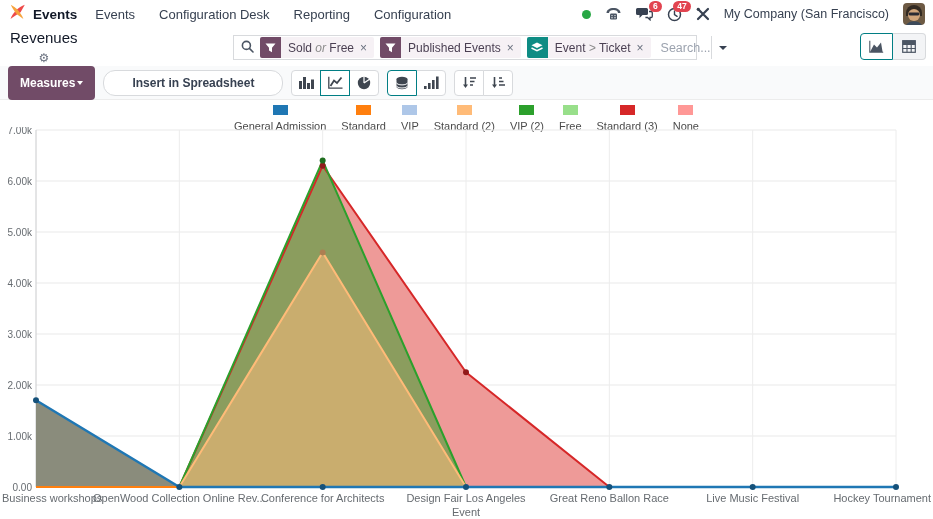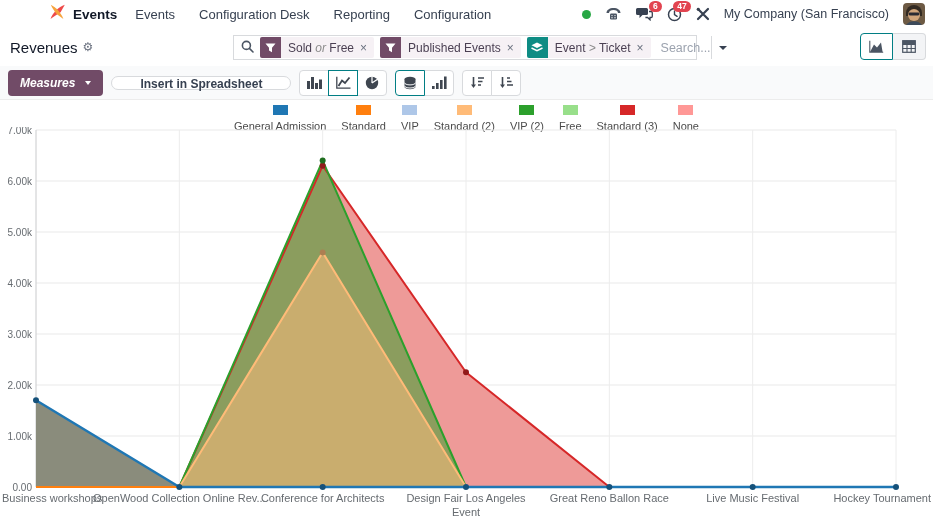--- a/index.html
+++ b/index.html
@@ -1,36 +1,36 @@
 <!DOCTYPE html>
 <html><head>
 <meta charset="utf-8">
 <style>
   * { box-sizing: border-box; margin: 0; padding: 0; }
   html,body { width: 933px; height: 519px; overflow: hidden;
     font-family: "Liberation Sans", sans-serif; background: #fff; color:#374151; }
 
   
   .navbar { height:28px; display:flex; align-items:center; padding:1px 8px;
-    background:#fff;margin-left:40px; }
+    background:#fff; }
   .brand { display:flex; align-items:center; gap:6px; margin-right:18px; cursor:pointer;}
   .brand-name { font-size:13.5px; font-weight:700; color:#111827; }
   .nav-menu { display:flex; align-items:center; gap:24px; font-size:13px; color:#374151; }
   .nav-menu span { cursor:pointer; }
   .systray { margin-left:auto; display:flex; align-items:center; gap:14px; }
   .dot { width:9px; height:9px; border-radius:50%; background:#28a745; }
   .tray-ico { position:relative; display:flex; align-items:center; color:#4b5563; cursor:pointer;}
   .badge { position:absolute; top:-6px; right:-9px; background:#e24450; color:#fff;
     font-size:8.5px; font-weight:700; border-radius:8px; padding:1px 4px; line-height:1.1;}
   .company { font-size:12.5px; color:#374151; }
   .avatar { width:22px; height:22px; border-radius:4px; overflow:hidden; }
 
   
   .control-row { position:relative; height:38px; background:#fff; display:flex; align-items:center; padding:0 10px; }
-  .view-title { font-size:15px; color:#111827; display:flex; align-items:center; gap:5px;}
+  .view-title { font-size:15px; color:#111827; display:flex; align-items:center; gap:5px;flex-direction:column;}
   .gear { font-size:12px; color:#6b7280; cursor:pointer; }
   .searchbar { position:absolute; left:233px; top:7px; width:464px; height:25px;
     border:1px solid #d8dadd; border-radius:0; background:#fff; display:flex; align-items:center; }
   .search-mag { margin:0 6px 0 7px; flex:none; }
   .facet { display:flex; align-items:center; background:#f6f1f5; border-radius:2px;
     margin-right:6px; height:21px; overflow:hidden; cursor:pointer; flex:none;}
   .facet-ico { width:21px; height:21px; display:flex; align-items:center; justify-content:center; flex:none;}
   .facet-label { font-size:12px; color:#4a3f52; padding:0 4px 0 7px; white-space:nowrap;}
   .facet-label i { color:#8a8a8a; font-style:italic; }
   .facet-x { font-size:12px; color:#6b7280; padding:0 7px 0 2px; }
@@ -43,26 +43,26 @@
   .vs-btn { width:33px; height:27px; background:#fff; border:1px solid #d8dadd;
     display:flex; align-items:center; justify-content:center; cursor:pointer;}
   .vs-btn:first-child { border-radius:4px 0 0 4px; }
   .vs-btn:last-child { border-radius:0 4px 4px 0; border-left:none; background:#f3f4f6;}
   .vs-btn.active { border:1px solid #017e84; background:#fff; z-index:2;}
 
   
   .toolbar { height:34px; background:#f9fafb; border-bottom:1px solid #ececec;
     display:flex; align-items:center; padding:0 8px; gap:8px; }
   .btn-measures { background:#714B67; color:#fff; border:none; border-radius:4px;
-    font-size:12px; font-weight:600; height:26px; padding:0 12px; display:flex;
-    align-items:center; gap:10px; cursor:pointer; font-family:inherit;font-style:italic;}
+    font-size:12px; font-weight:600; height:34px; padding:0 12px; display:flex;
+    align-items:center; gap:2px; cursor:pointer; font-family:inherit;}
   .btn-measures .w-caret{ width:0;height:0;border-left:3.5px solid transparent;
     border-right:3.5px solid transparent;border-top:4px solid #fff;}
   .btn-plain { background:#fff; border:1px solid #d8dadd; border-radius:12px; color:#374151;
-    font-size:12px; font-weight:600; height:14px; padding:0 28px; cursor:pointer; font-family:inherit;}
+    font-size:12px; font-weight:600; height:26px; padding:0 28px; cursor:pointer; font-family:inherit;}
   .icon-group { display:flex; }
   .ico-btn { width:30px; height:26px; background:#fff; border:1px solid #d8dadd;
     display:flex; align-items:center; justify-content:center; cursor:pointer; margin-left:-1px;}
   .icon-group .ico-btn:first-child { border-radius:4px 0 0 4px; margin-left:0;}
   .icon-group .ico-btn:last-child { border-radius:0 4px 4px 0;}
   .ico-btn.active { border:1px solid #017e84; z-index:2;}
 
   
   .chart-section { background:#fff; height:419px; }
   .legend { display:flex; justify-content:center; align-items:center; gap:15px;

